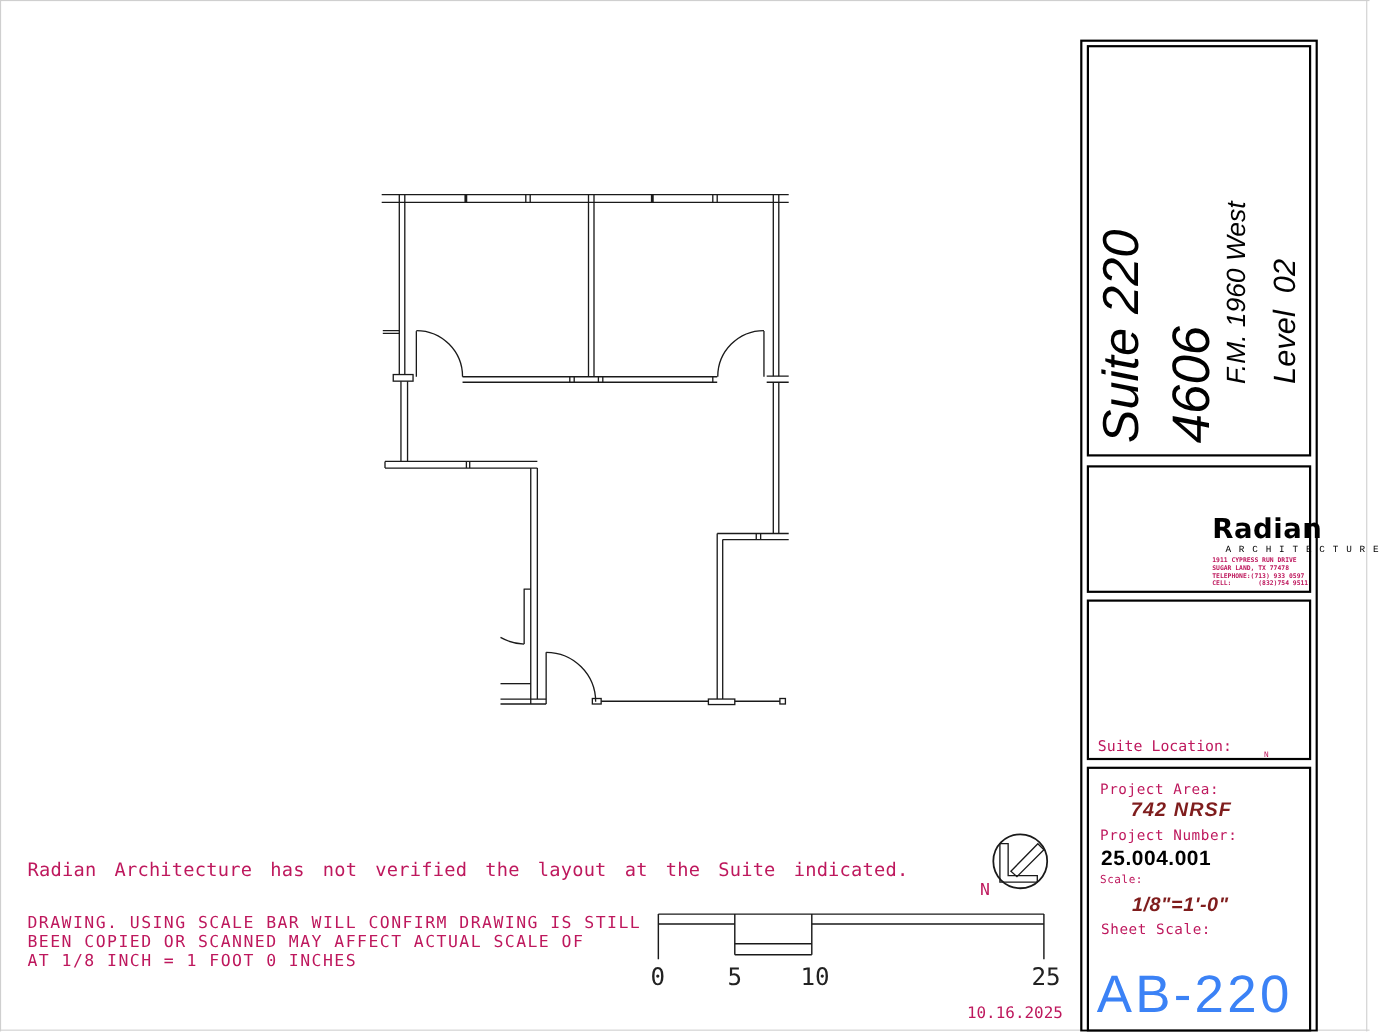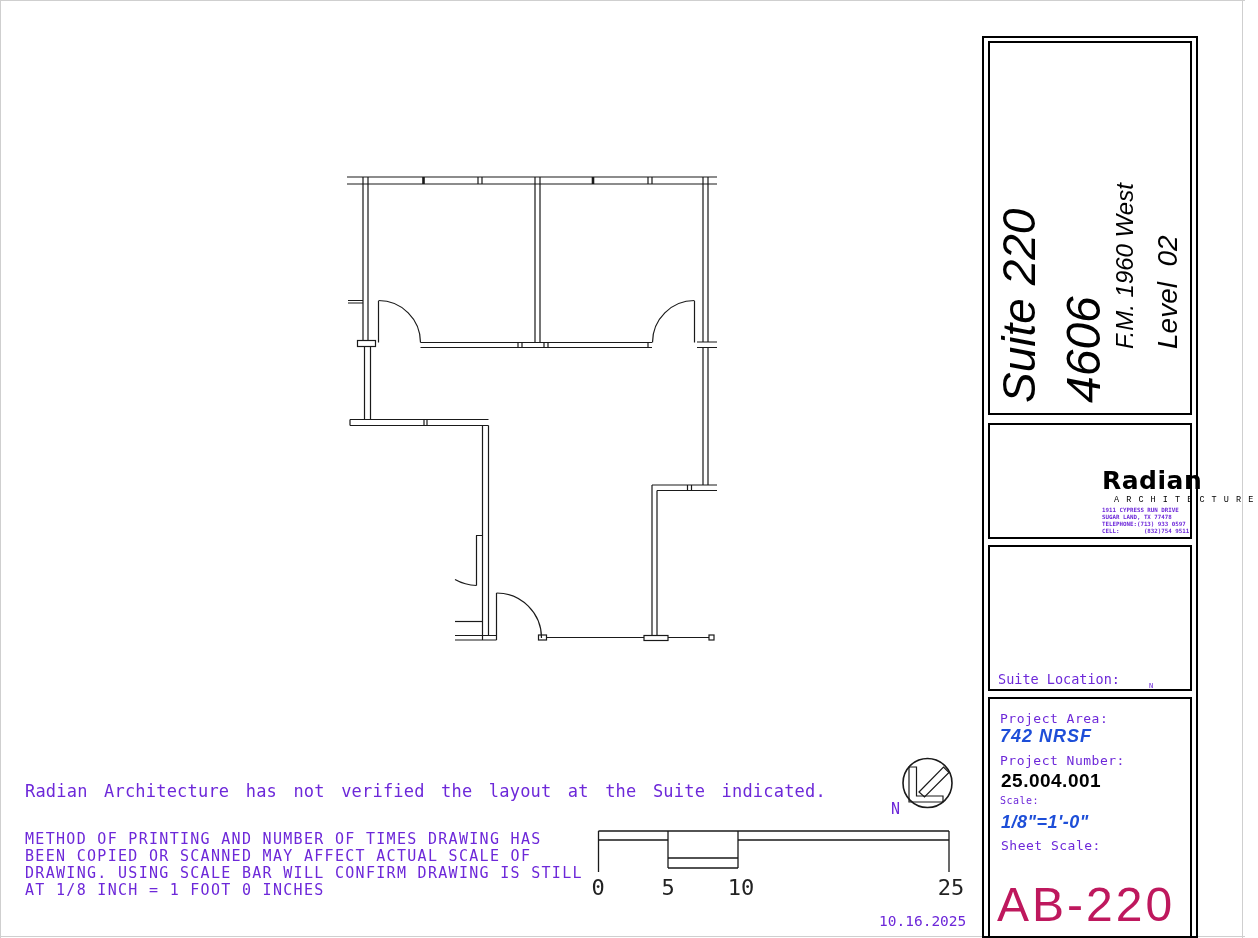--- a/index.html
+++ b/index.html
@@ -2,30 +2,30 @@
 <html><head>
 <meta charset="utf-8">
 <style>
   html,body{margin:0;padding:0;background:#ffffff;}
   #sheet{position:relative;width:1258px;height:938px;background:#fff;overflow:hidden;
          font-family:"Liberation Sans",sans-serif;color:#111;}
   .abs{position:absolute;}
   
   .edge{position:absolute;background:#cfcfcf;}
   
-  .cad{font-family:"DejaVu Sans Mono",monospace;color:#6d28d9;white-space:pre;}
+  .cad{font-family:"DejaVu Sans Mono",monospace;color:#be185d;white-space:pre;}
   
   .frame{position:absolute;border:2px solid #000;box-sizing:border-box;background:#fff;}
   .ibox{position:absolute;border:2px solid #000;box-sizing:border-box;background:#fff;}
   
   .rot{position:absolute;transform:rotate(-90deg);transform-origin:0 0;white-space:nowrap;
        font-style:italic;color:#000;}
   .notes-line{white-space:pre;}
   svg{position:absolute;left:0;top:0;}
-  .val-bold-ital{font-weight:bold;font-style:italic;color:#1d4ed8;}
+  .val-bold-ital{font-weight:bold;font-style:italic;color:#7f1d1d;margin-left:28px;}
   .val-bold{font-weight:bold;color:#000;}
 </style>
 </head>
 <body>
 
 <div id="sheet">
 
   <div class="edge" style="left:0;top:0;width:1245px;height:1px"></div>
   <div class="edge" style="left:0;top:0;width:1px;height:938px"></div>
   <div class="edge" style="left:0;top:936px;width:1245px;height:1px"></div>
@@ -141,23 +141,22 @@
     <g stroke="#1a1a1a" fill="none">
       <circle cx="1163.5" cy="675.5" r="10.5" stroke-width="1.2"></circle>
       <path d="M1155.5,668.5 H1159 V680.5 H1170.5 V683.5 H1155.5 Z" stroke-width="1"></path>
       <path d="M1157.5,678.5 L1168,667.5 L1170.5,670 L1160,681 Z" stroke-width="1"></path>
     </g>
   </svg>
 
   <div class="abs cad" style="left:25px;top:781px;font-size:17px;letter-spacing:0.2px;word-spacing:6px;">Radian Architecture has not verified the layout at the Suite indicated.</div>
 
   <div class="abs" style="left:25px;top:831px;">
-    <div class="cad notes-line" style="font-size:15px;letter-spacing:1.3px;line-height:17px;">METHOD OF PRINTING AND NUMBER OF TIMES DRAWING HAS</div>
+    <div class="cad notes-line" style="font-size:15px;letter-spacing:1.3px;line-height:17px;">DRAWING. USING SCALE BAR WILL CONFIRM DRAWING IS STILL</div>
     <div class="cad notes-line" style="font-size:15px;letter-spacing:1.3px;line-height:17px;">BEEN COPIED OR SCANNED MAY AFFECT ACTUAL SCALE OF</div>
-    <div class="cad notes-line" style="font-size:15px;letter-spacing:1.3px;line-height:17px;">DRAWING. USING SCALE BAR WILL CONFIRM DRAWING IS STILL</div>
     <div class="cad notes-line" style="font-size:15px;letter-spacing:1.3px;line-height:17px;">AT 1/8 INCH = 1 FOOT 0 INCHES</div>
   </div>
 
   <div class="abs cad" style="left:891px;top:800px;font-size:15px;">N</div>
   <div class="abs cad" style="left:879px;top:913px;font-size:14.5px;">10.16.2025</div>
 
   <div class="frame" style="left:982px;top:36px;width:216px;height:902px;"></div>
 
   <div class="ibox" style="left:988px;top:41px;width:204px;height:374px;"></div>
   <div class="rot" style="left:991px;top:403px;font-size:46px;line-height:56px;">Suite 220</div>
@@ -180,15 +179,15 @@
   <div class="abs cad" style="left:1149px;top:682px;font-size:7px;">N</div>
 
   <div class="ibox" style="left:988px;top:697px;width:204px;height:241px;background:transparent;"></div>
   <div class="abs cad" style="left:1000px;top:711px;font-size:13px;letter-spacing:0.5px;">Project Area:</div>
   <div class="abs val-bold-ital" style="left:1000px;top:726px;font-size:18px;letter-spacing:1px;">742 NRSF</div>
   <div class="abs cad" style="left:1000px;top:753px;font-size:13px;letter-spacing:0.5px;">Project Number:</div>
   <div class="abs val-bold" style="left:1001px;top:770px;font-size:19px;letter-spacing:0.5px;">25.004.001</div>
   <div class="abs cad" style="left:1000px;top:795px;font-size:10px;letter-spacing:0.5px;">Scale:</div>
   <div class="abs val-bold-ital" style="left:1001px;top:812px;font-size:18px;letter-spacing:0.5px;">1/8"=1'-0"</div>
   <div class="abs cad" style="left:1001px;top:838px;font-size:13px;letter-spacing:0.5px;">Sheet Scale:</div>
-  <div class="abs" style="left:997px;top:877px;font-size:48px;letter-spacing:3px;color:#be185d;">AB-220</div>
+  <div class="abs" style="left:997px;top:877px;font-size:48px;letter-spacing:3px;color:#3b82f6;">AB-220</div>
 
 </div>
 
 </body></html>

